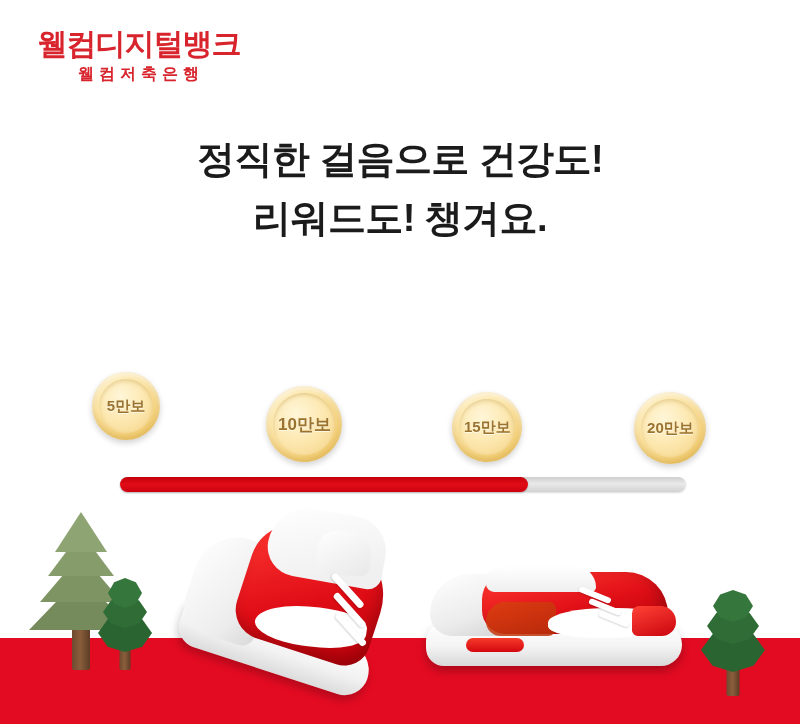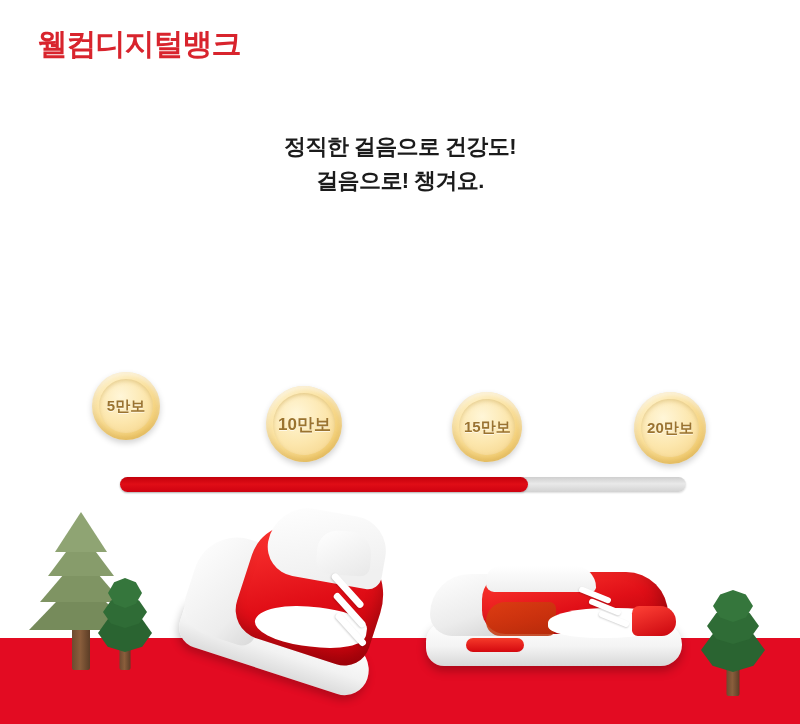--- a/index.html
+++ b/index.html
@@ -18,21 +18,21 @@
     line-height:1.05;white-space:nowrap;
   }
   .logo-sub{
     font-size:16px;font-weight:bold;color:#D8242D;letter-spacing:5px;
     margin-top:4px;white-space:nowrap;padding-left:4px;
   }
 
   
   .headline{
     position:absolute;left:0;right:0;top:130px;text-align:center;
-    color:#1b1b1b;font-size:22px;font-weight:bold;line-height:1.55;
+    color:#1b1b1b;font-size:38px;font-weight:bold;line-height:1.55;
     letter-spacing:-0.6px;
   }
   .headline div{display:block;}
   .title{
     position:absolute;left:0;right:0;top:245px;text-align:center;
     color:#111111;font-size:60px;font-weight:bold;letter-spacing:-1px;
     line-height:1.1;
   }
 
   
@@ -220,25 +220,26 @@
   #shoe-right .l2{left:162px;bottom:56px;width:34px;height:6px;transform:rotate(22deg);}
   #shoe-right .l3{left:172px;bottom:44px;width:32px;height:6px;transform:rotate(22deg);}
 </style>
 </head>
 <body>
 
 <div class="stage">
 
   <div class="logo">
     <div class="logo-main">웰컴디지털뱅크</div>
+    <div class="logo-sub">웰컴저축은행</div>
   </div>
 
   <div class="headline">
     <div>정직한 걸음으로 건강도!</div>
-    <div>걸음으로! 챙겨요.</div>
+    <div>리워드도! 챙겨요.</div>
   </div>
 
 
   <div class="coin" id="coin-0">
     <span class="coin-label">5만보</span>
   </div>
   <div class="coin" id="coin-1">
     <span class="coin-label">10만보</span>
   </div>
   <div class="coin" id="coin-2">

